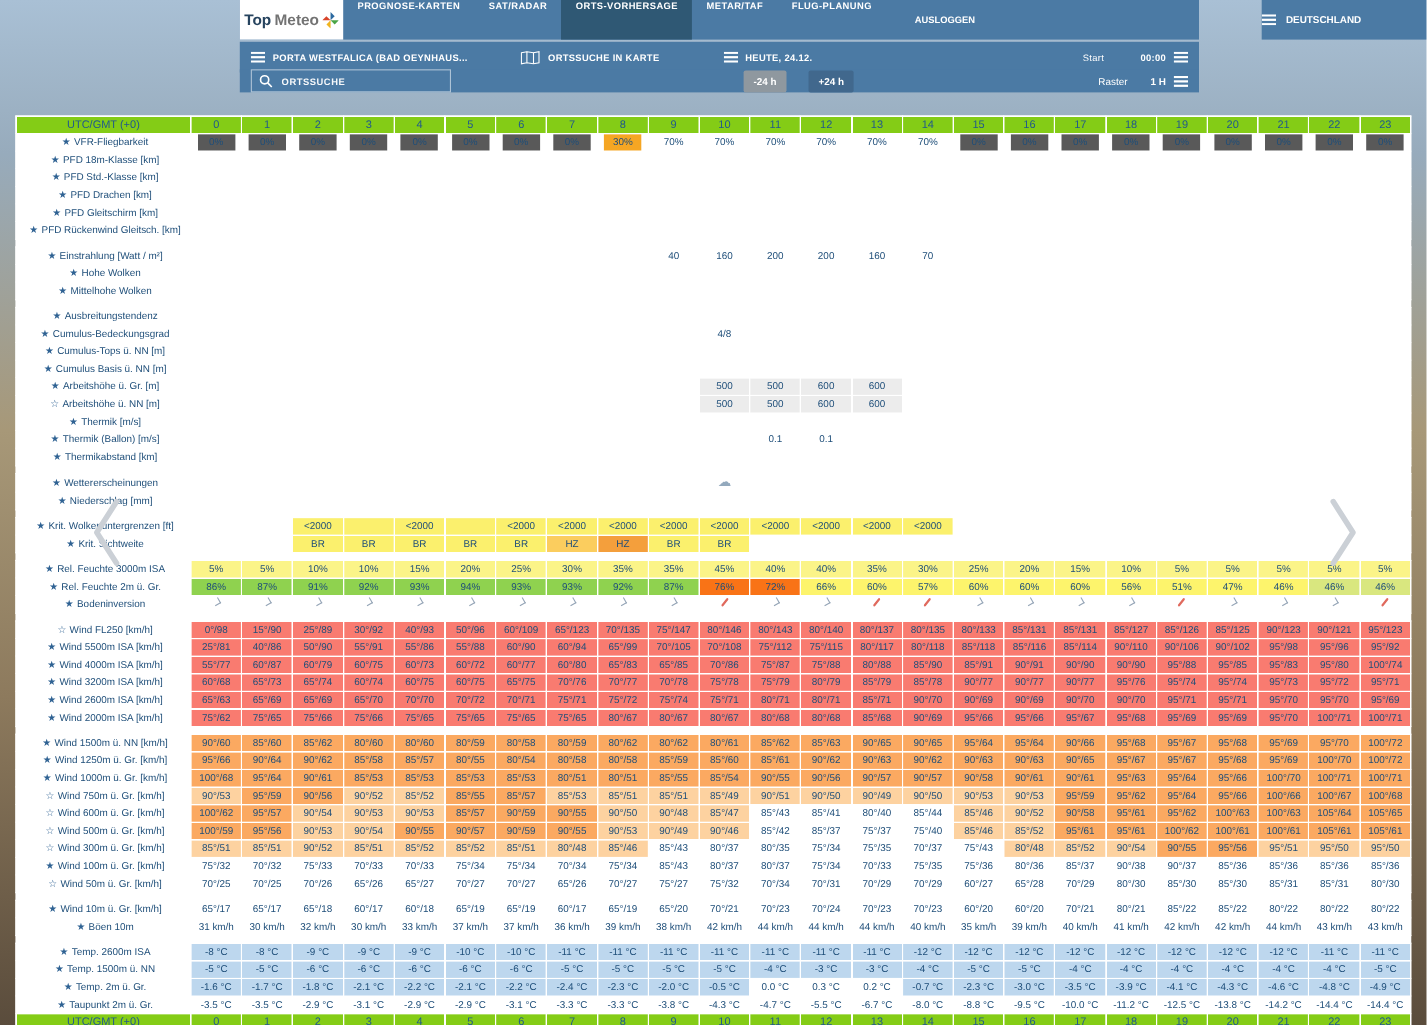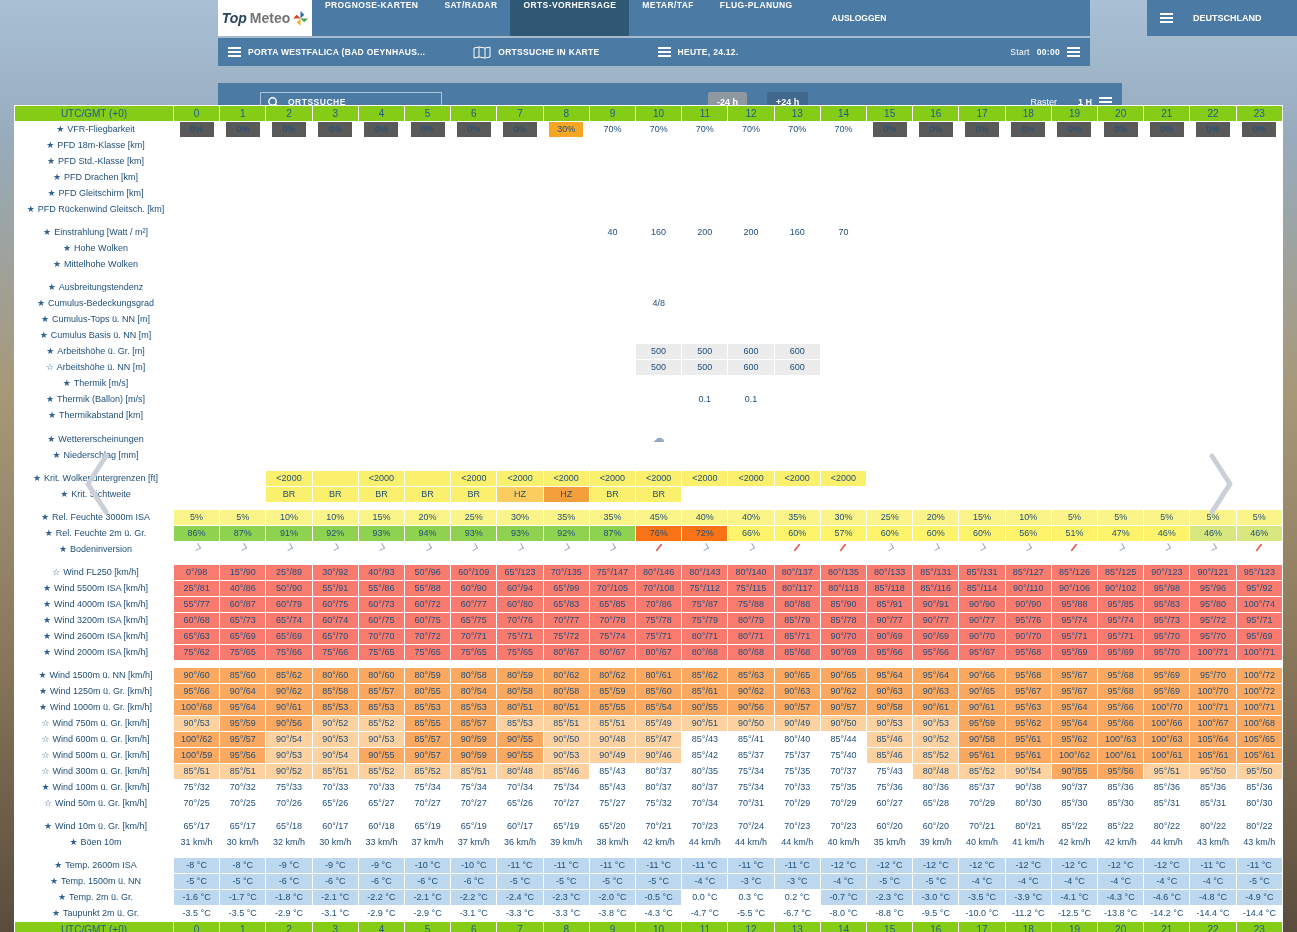--- a/index.html
+++ b/index.html
@@ -2,31 +2,31 @@
 <html><head>
 <meta charset="utf-8">
 <style>
   html,body{margin:0;padding:0;}
   body{font-family:"Liberation Sans",sans-serif;}
   .page{position:relative;width:1297px;height:932px;overflow:hidden;
     background:linear-gradient(180deg,#a9c0d5 0%,#97abbc 15%,#a79878 42%,#8d7a5d 68%,#5a4c3c 100%);}
   
   .navbar{position:absolute;left:218px;top:0;width:872px;height:36px;background:#4b7aa4;display:flex;align-items:stretch;}
   .logo{width:94px;background:#fff;display:flex;align-items:center;justify-content:center;gap:3px;cursor:pointer;}
-  .logo b{font-size:14px;color:#27445f;font-style:italic;}
+  .logo b{font-size:14px;color:#27445f;}
   .logo i{font-size:14px;font-style:normal;color:#737373;font-weight:bold;}
   .nav-item{padding:0 13px;display:flex;justify-content:center;color:#fff;
     font-size:8.5px;font-weight:bold;letter-spacing:.4px;line-height:1.3;cursor:pointer;text-transform:uppercase;}
   .nav-item.active{background:#2f5874;}
   .nav-user{display:flex;align-items:center;gap:7px;padding:0 16px;color:#fff;font-size:8.5px;font-weight:bold;cursor:pointer;}
   .nav-logout{display:flex;align-items:center;padding:0 26px;color:#fff;font-size:8.5px;font-weight:bold;cursor:pointer;}
   .country{position:absolute;left:1147px;top:0;width:150px;height:36px;background:#4b7aa4;color:#fff;
-    display:flex;align-items:center;gap:20px;padding-left:13px;font-size:9px;font-weight:bold;box-sizing:border-box;cursor:pointer;}
+    display:flex;align-items:center;gap:9px;font-size:9px;font-weight:bold;box-sizing:border-box;cursor:pointer;}
   .bar2{position:absolute;left:218px;top:38px;width:872px;height:28px;background:#4b7aa4;display:flex;align-items:center;color:#fff;font-size:8.5px;font-weight:bold;letter-spacing:.3px;}
-  .bar3{position:absolute;left:218px;top:83px;width:872px;height:38px;background:#4b7aa4;display:flex;align-items:center;color:#fff;padding-left:32px;}
+  .bar3{position:absolute;left:218px;top:63px;width:872px;height:21px;background:#4b7aa4;display:flex;align-items:center;color:#fff;}
   .grp{display:flex;align-items:center;gap:7px;cursor:pointer;}
   .searchbox{margin-left:10px;width:168px;height:19px;border:1px solid rgba(255,255,255,.55);display:flex;align-items:center;gap:6px;padding:0 6px;}
   .searchbox input{flex:1;background:transparent;border:0;outline:0;color:#fff;font-size:8.5px;font-weight:bold;letter-spacing:.5px;font-family:"Liberation Sans",sans-serif;}
   .searchbox input::placeholder{color:rgba(255,255,255,.95);}
   .btn{height:20px;padding:0 9px;font-size:9px;font-weight:bold;color:#fff;display:flex;align-items:center;border-radius:2px;cursor:pointer;}
   .btn-back{margin-left:266px;background:#8f989f;}
   .btn-fwd{margin-left:20px;background:#41688d;}
   
   .tablewrap{position:absolute;left:14px;top:105px;width:1269px;background:#fff;}
   .wx{border-collapse:collapse;table-layout:fixed;width:1269px;background:#fff;}
@@ -131,21 +131,21 @@
     <div class="grp" style="margin-left:58px;">
       <svg width="13" height="10">
         <rect width="13" height="2" y="0" fill="#fff"></rect>
           <rect width="13" height="2" y="4" fill="#fff"></rect>
           <rect width="13" height="2" y="8" fill="#fff"></rect>
       </svg>
       <span>HEUTE, 24.12.</span>
     </div>
     <div class="grp" style="margin-left:auto;margin-right:10px;">
       <span style="font-weight:normal;">Start</span>
-      <span style="margin-left:0;">00:00</span>
+      <span style="margin-left:26px;">00:00</span>
       <svg width="13" height="10">
         <rect width="13" height="2" y="0" fill="#fff"></rect>
           <rect width="13" height="2" y="4" fill="#fff"></rect>
           <rect width="13" height="2" y="8" fill="#fff"></rect>
       </svg>
     </div>
   </div>
 
   <div class="bar3">
     <div class="searchbox">

